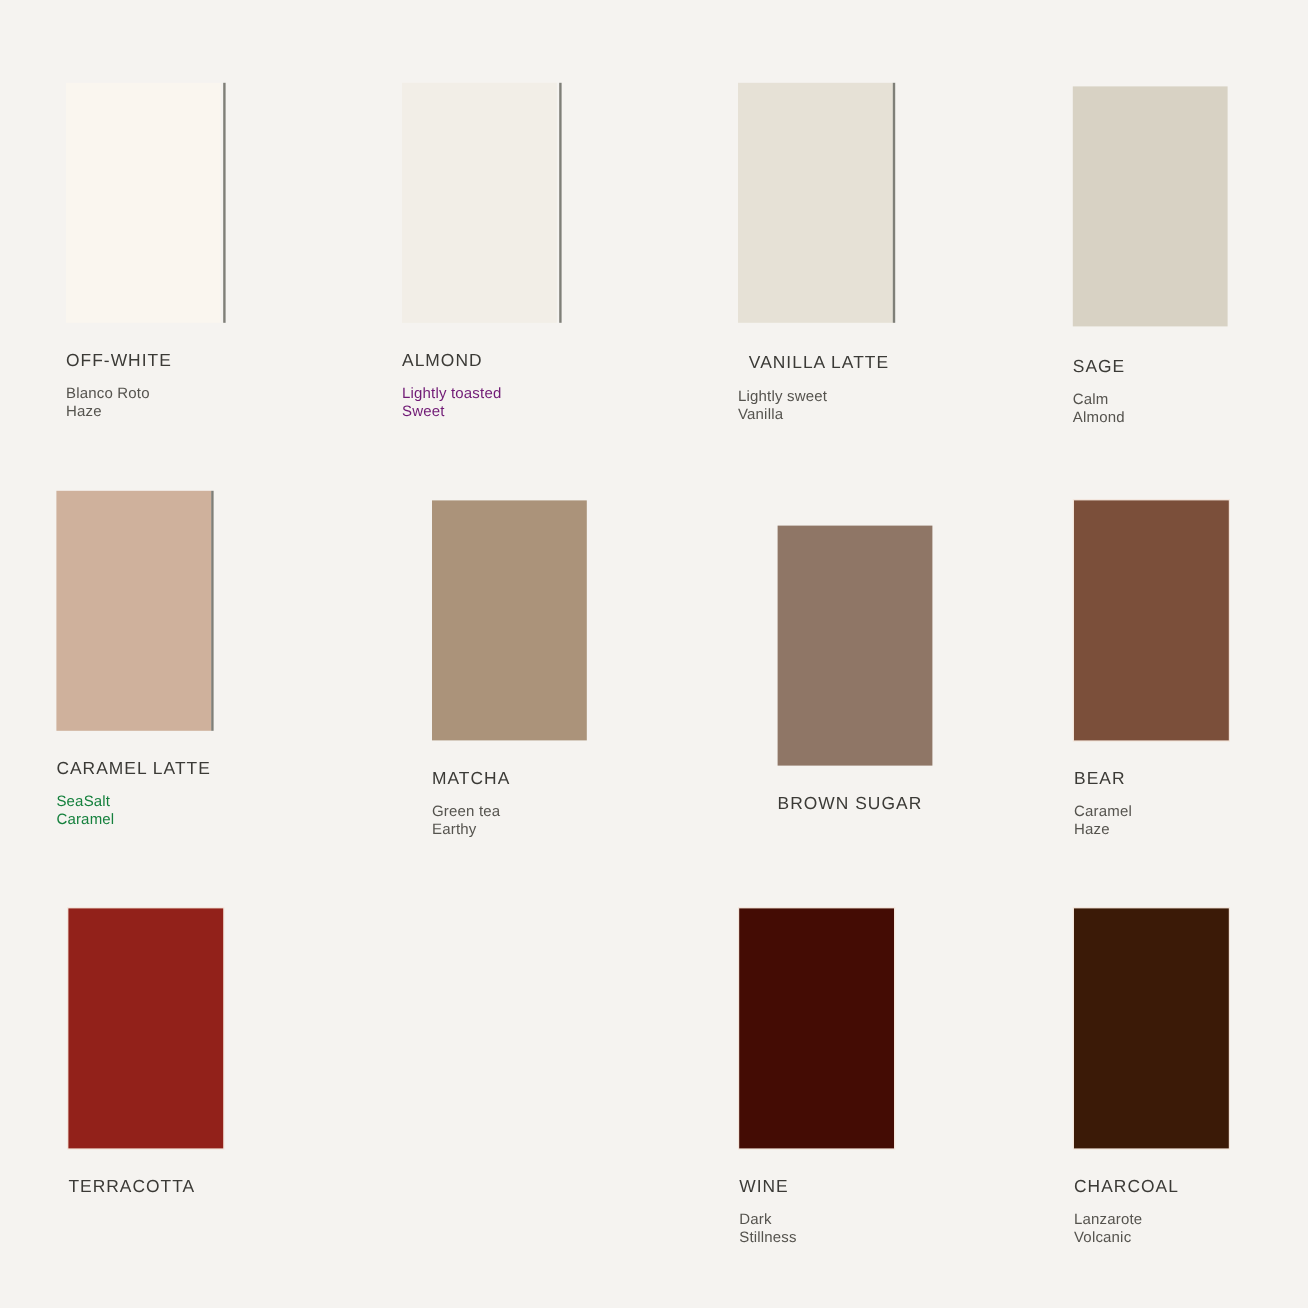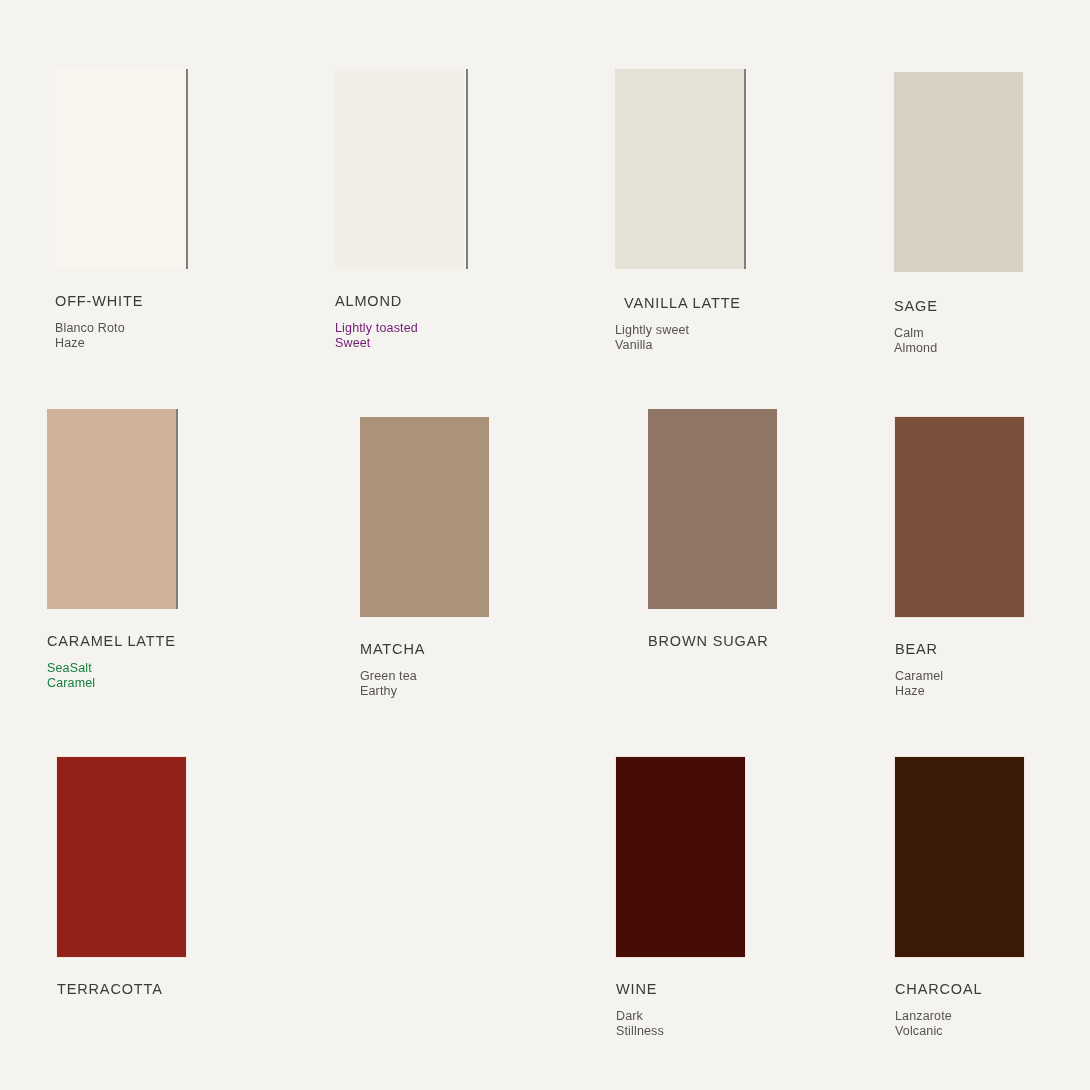--- a/index.html
+++ b/index.html
@@ -152,21 +152,21 @@
       <div class="chip" style="background:#ab937a;"></div>
 
     </div>
     <div class="chip-name" style="color: rgb(59, 58, 54);">MATCHA</div>
     <div class="chip-desc" style="color: rgb(85, 83, 78);">
       <div>Green tea</div>
       <div>Earthy</div>
     </div>
   </div>
 
-  <div class="swatch-card" style="left:616px; top:409px;padding-left:32px;">
+  <div class="swatch-card" style="left:616px; top:438px;padding-left:32px;">
     <div class="chip-wrap">
       <div class="chip" style="background:#8f7666;"></div>
 
     </div>
     <div class="chip-name" style="color: rgb(59, 58, 54);">BROWN SUGAR</div>
   </div>
 
   <div class="swatch-card" style="left:895px; top:417px;">
     <div class="chip-wrap">
       <div class="chip framed" style="background:#7b4f3a;"></div>

